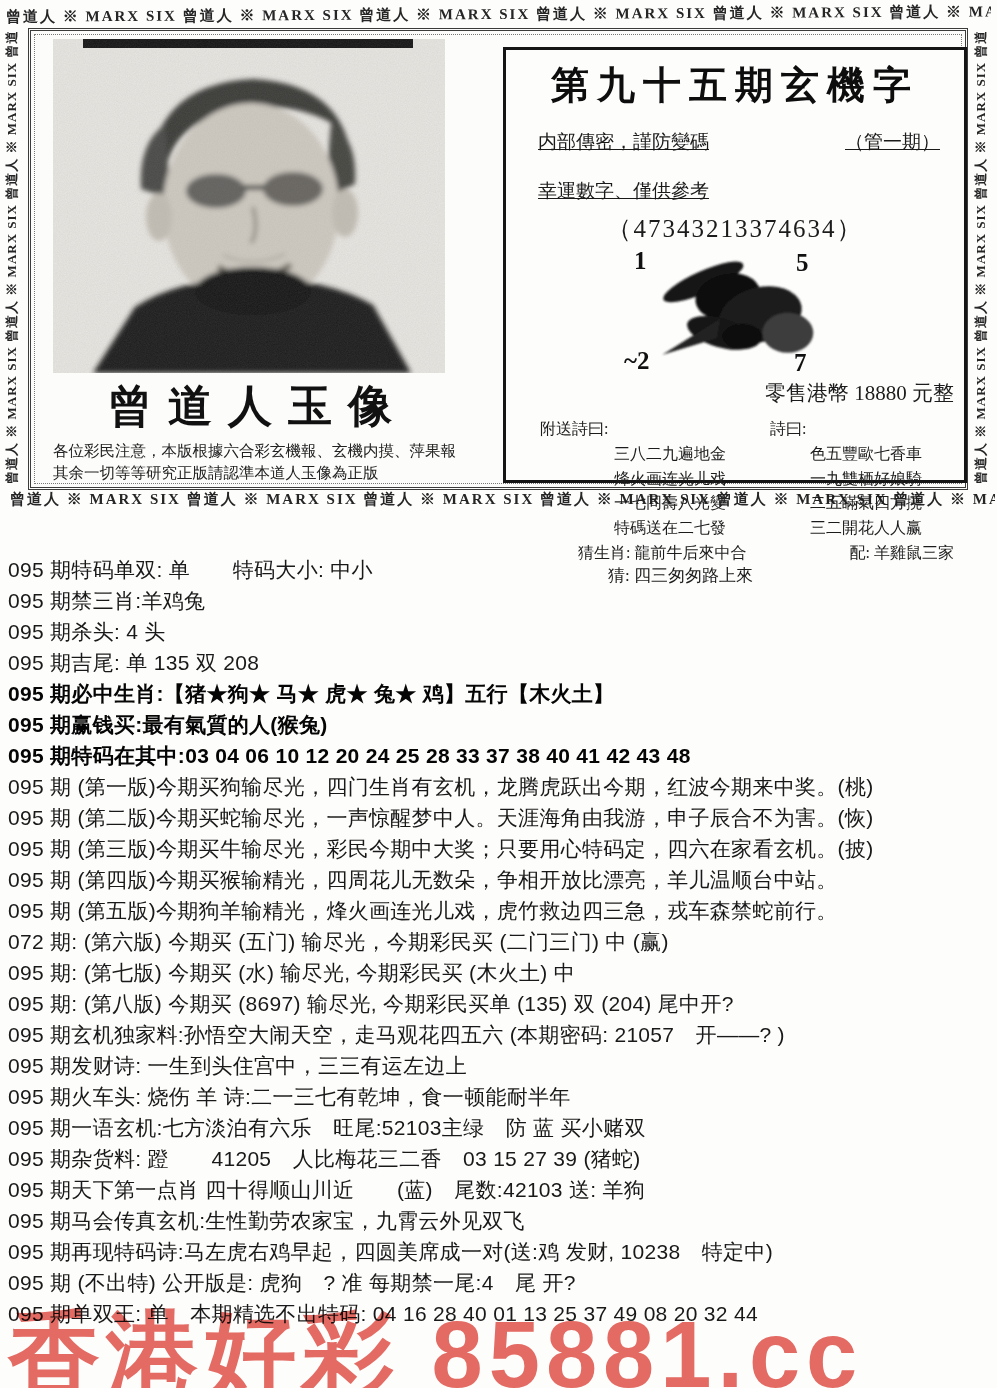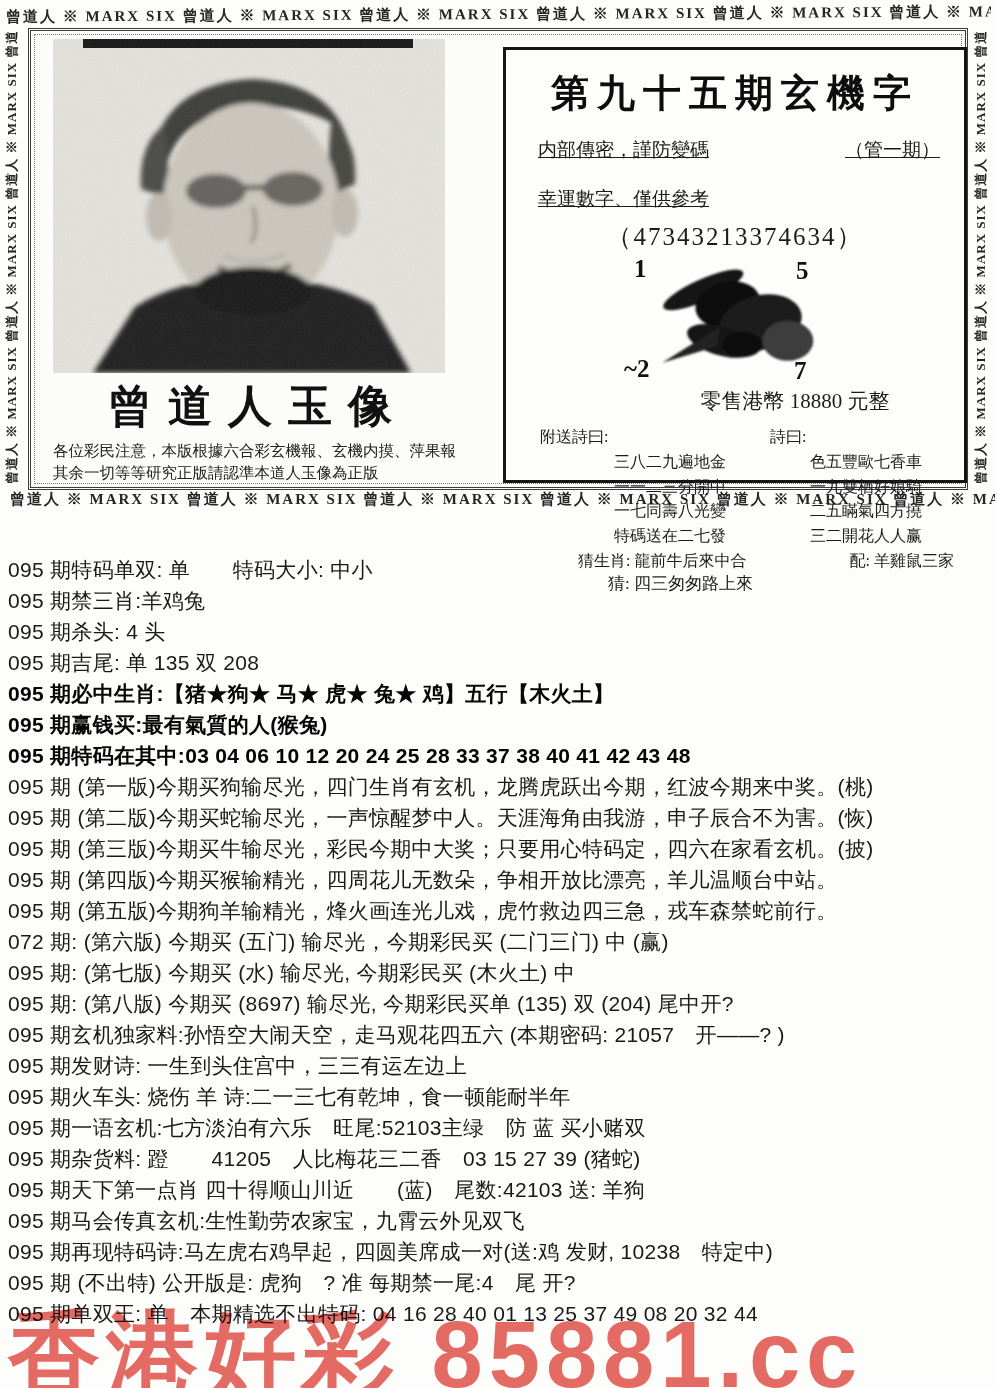--- a/index.html
+++ b/index.html
@@ -31,32 +31,32 @@
     letter-spacing:16px; text-align:center; margin:4px 0 0 0; color:#111;
   }
   .notes { font-family:"Liberation Serif", serif; font-size:15.5px; line-height:1.45; margin-top:4px; color:#222; }
 
   .mystery-box {
     position:absolute; left:472px; top:16px; width:438px; height:418px;
     border:3px solid #151515; background:#fdfdfc; padding:6px 10px;
   }
   .mb-title {
     font-family:"Liberation Serif", serif; font-weight:bold; font-size:38px;
-    letter-spacing:8px; text-align:center; margin-top:12px; color:#0d0d0d;
+    letter-spacing:8px; text-align:center; margin-top:4px; color:#0d0d0d;
   }
   .mb-row { font-family:"Liberation Serif", serif; font-size:19px; color:#1a1a1a;text-decoration:underline; }
   .mb-row-split { display:flex; justify-content:space-between; padding:0 14px 0 22px; margin-top:18px; }
   .mb-row-left { padding-left:22px; margin-top:23px; }
   .mb-lucky { text-align:center; font-size:25px; letter-spacing:2px; margin-top:8px; font-family:"Liberation Serif", serif; }
   .mb-figure { position:relative; height:128px; margin-top:4px; }
   .mb-figure svg { position:absolute; left:110px; top:0; }
   .corner-num { position:absolute; font-family:"Liberation Serif", serif; font-size:25px; font-weight:bold; color:#111; }
   .cn-tl { left:118px; top:-2px; } .cn-tr { left:280px; top:0px; }
   .cn-bl { left:108px; top:98px; } .cn-br { left:278px; top:100px; }
-  .mb-price { font-family:"Liberation Serif", serif; font-size:21px; text-align:center; padding-left:120px; margin-top:2px; }
+  .mb-price { font-family:"Liberation Serif", serif; font-size:21px; text-align:right; padding-left:120px; margin-top:2px; }
   .mb-poems { display:flex; margin-top:10px; font-family:"Liberation Serif", serif; font-size:16px; line-height:1.55; }
   .poem-left { width:230px; padding-left:24px; }
   .poem-right { width:180px; }
   .poem-lines div { padding-left:0; }
   .poem-left .poem-lines { padding-left:74px; }
   .poem-right .poem-lines { padding-left:40px; }
   .poem-first { margin-left:-74px; }
   .poem-right .poem-first { margin-left:-40px; }
   .mb-guess { display:flex; font-family:"Liberation Serif", serif; font-size:16px; margin-top:2px; padding-left:62px; gap:28px;justify-content:space-between; }
   .mb-guess2 { font-family:"Liberation Serif", serif; font-size:17px; padding-left:92px; }
@@ -164,21 +164,21 @@
       </div>
 
       <div class="mb-price">零售港幣 18880 元整</div>
 
       <div class="mb-poems">
         <div class="poem-left">
           <div class="poem-lines">
             <div class="poem-first"><span>附送詩曰:</span> </div>
 
           <div>三八二九遍地金</div>
-              <div>一一二三分開中</div>
+              <div>烽火画连光儿戏</div>
               <div>一七同壽八光變</div>
               <div>特碼送在二七發</div>
             </div>
         </div>
         <div class="poem-right">
           <div class="poem-lines">
             <div class="poem-first"><span>詩曰:</span> </div>
 
           <div>色五豐歐七香車</div>
               <div>一九雙栖好娘騎</div>

